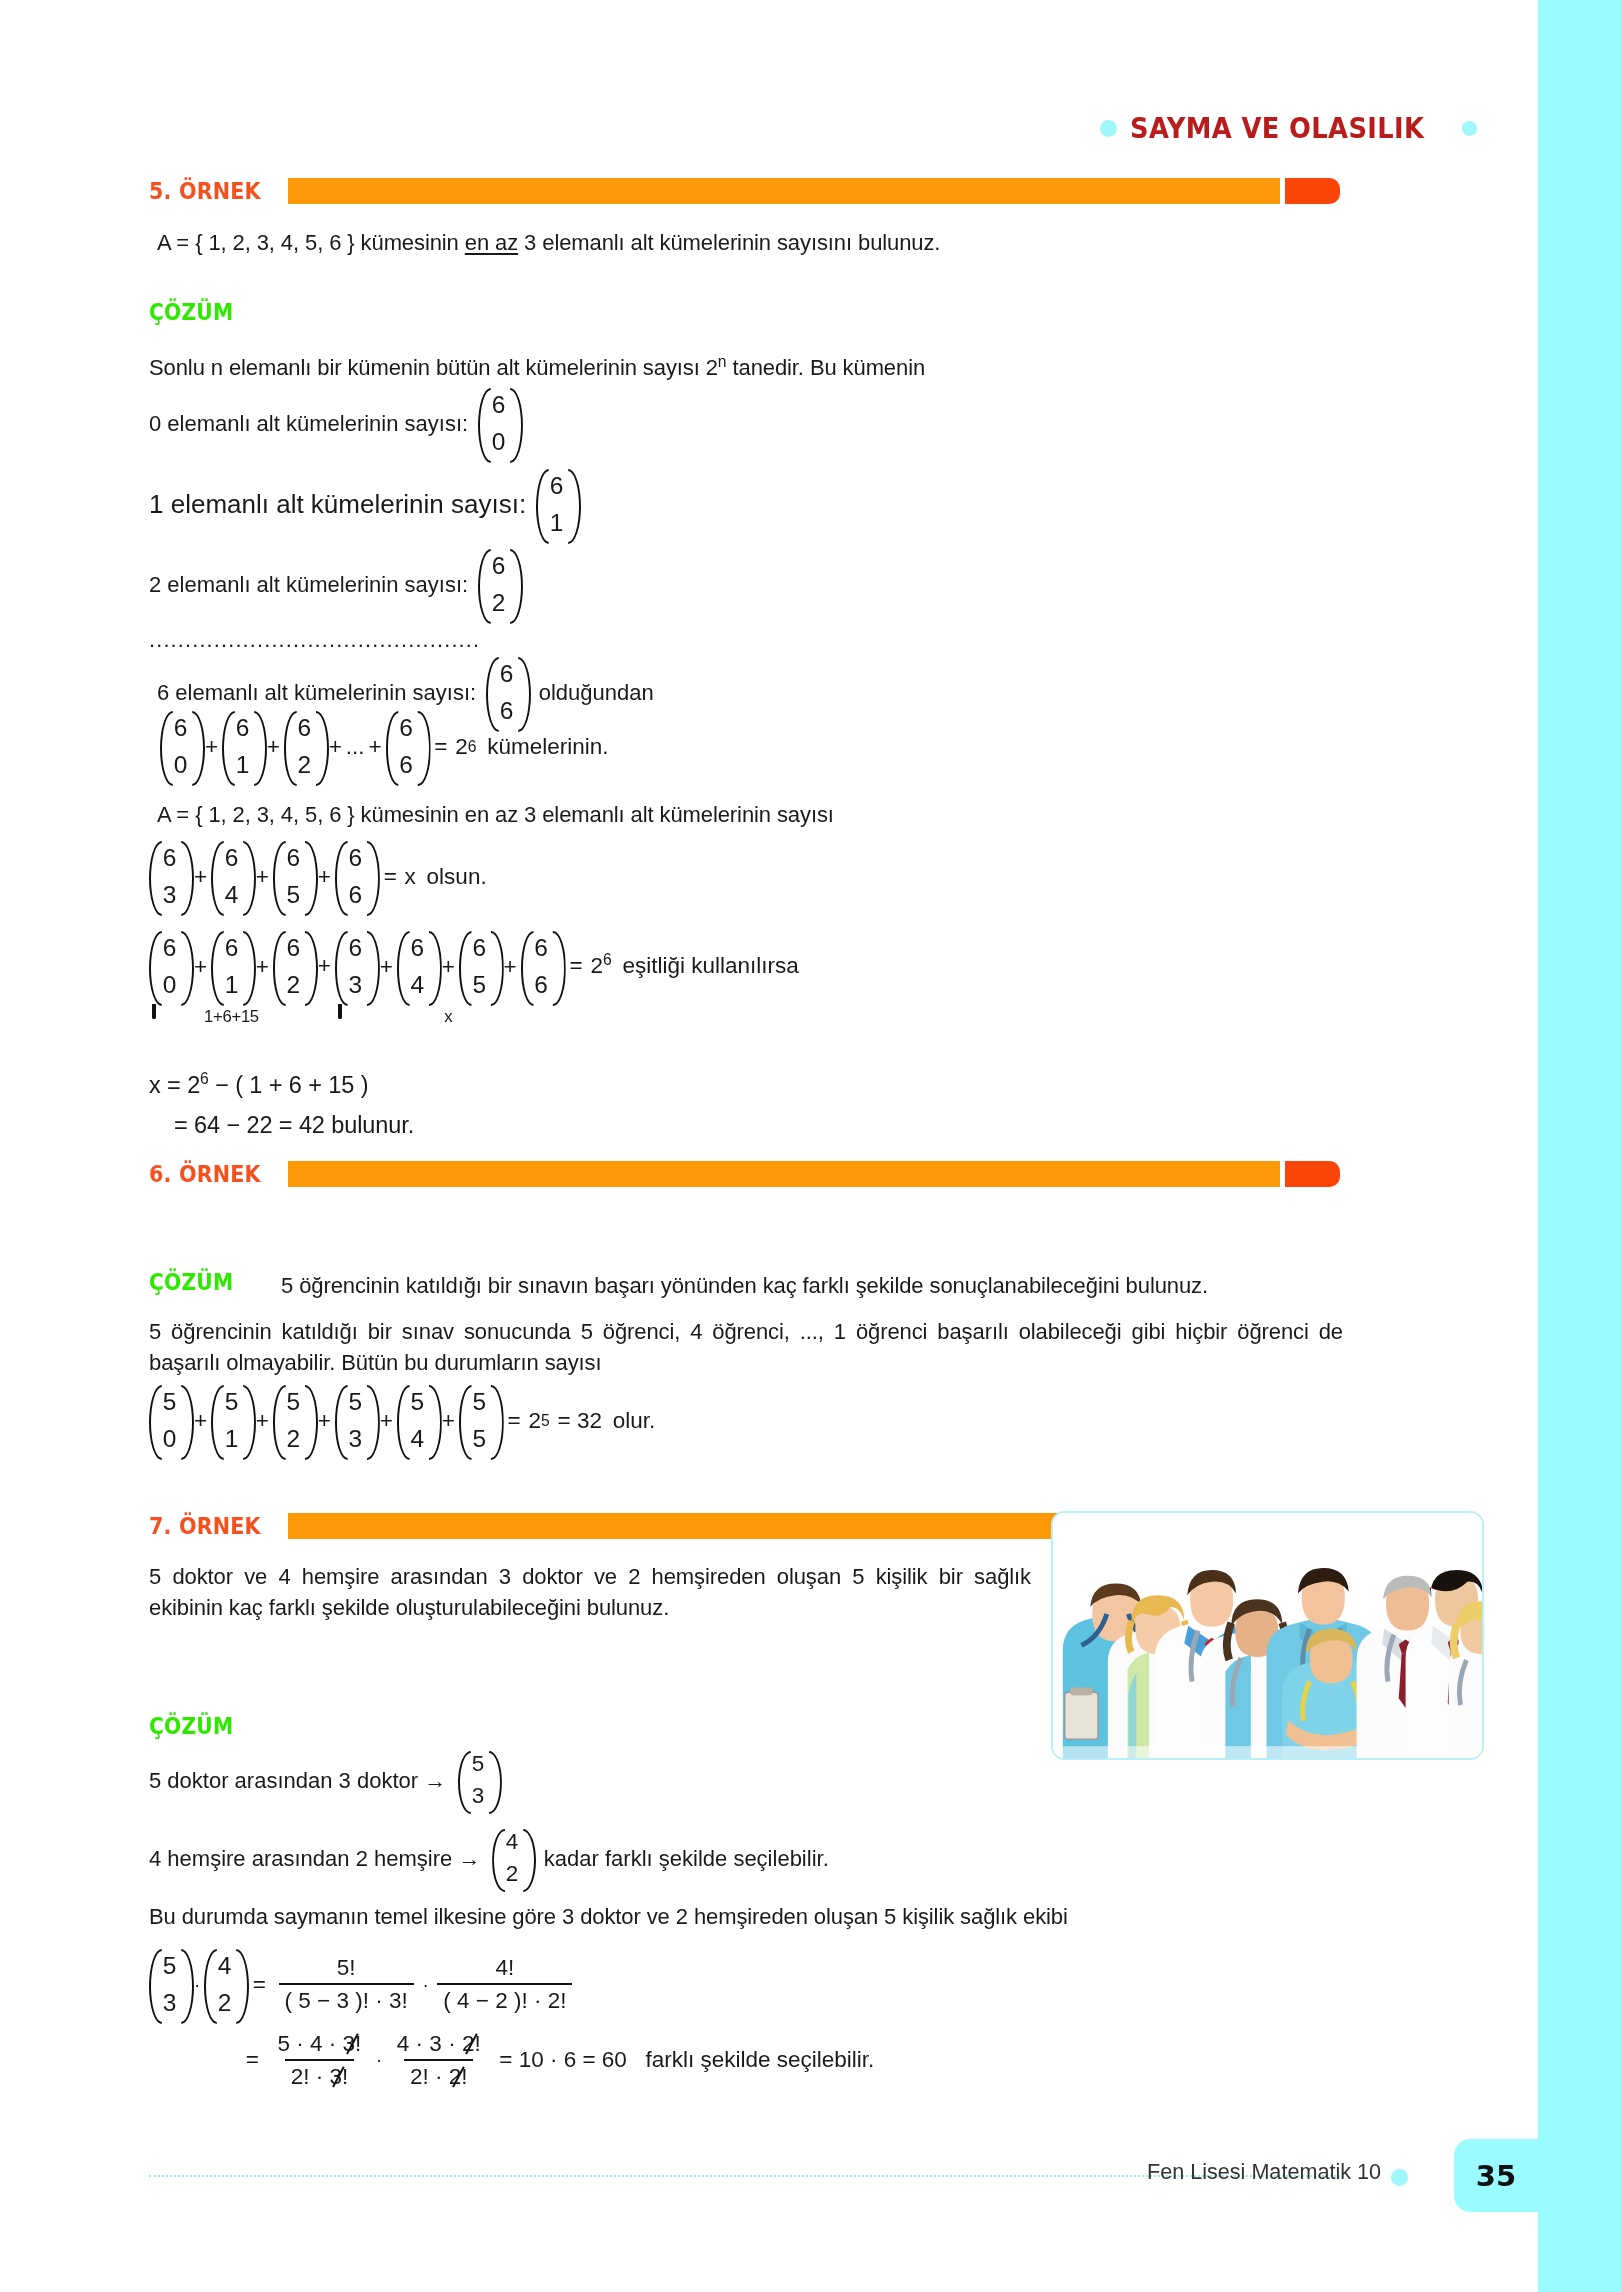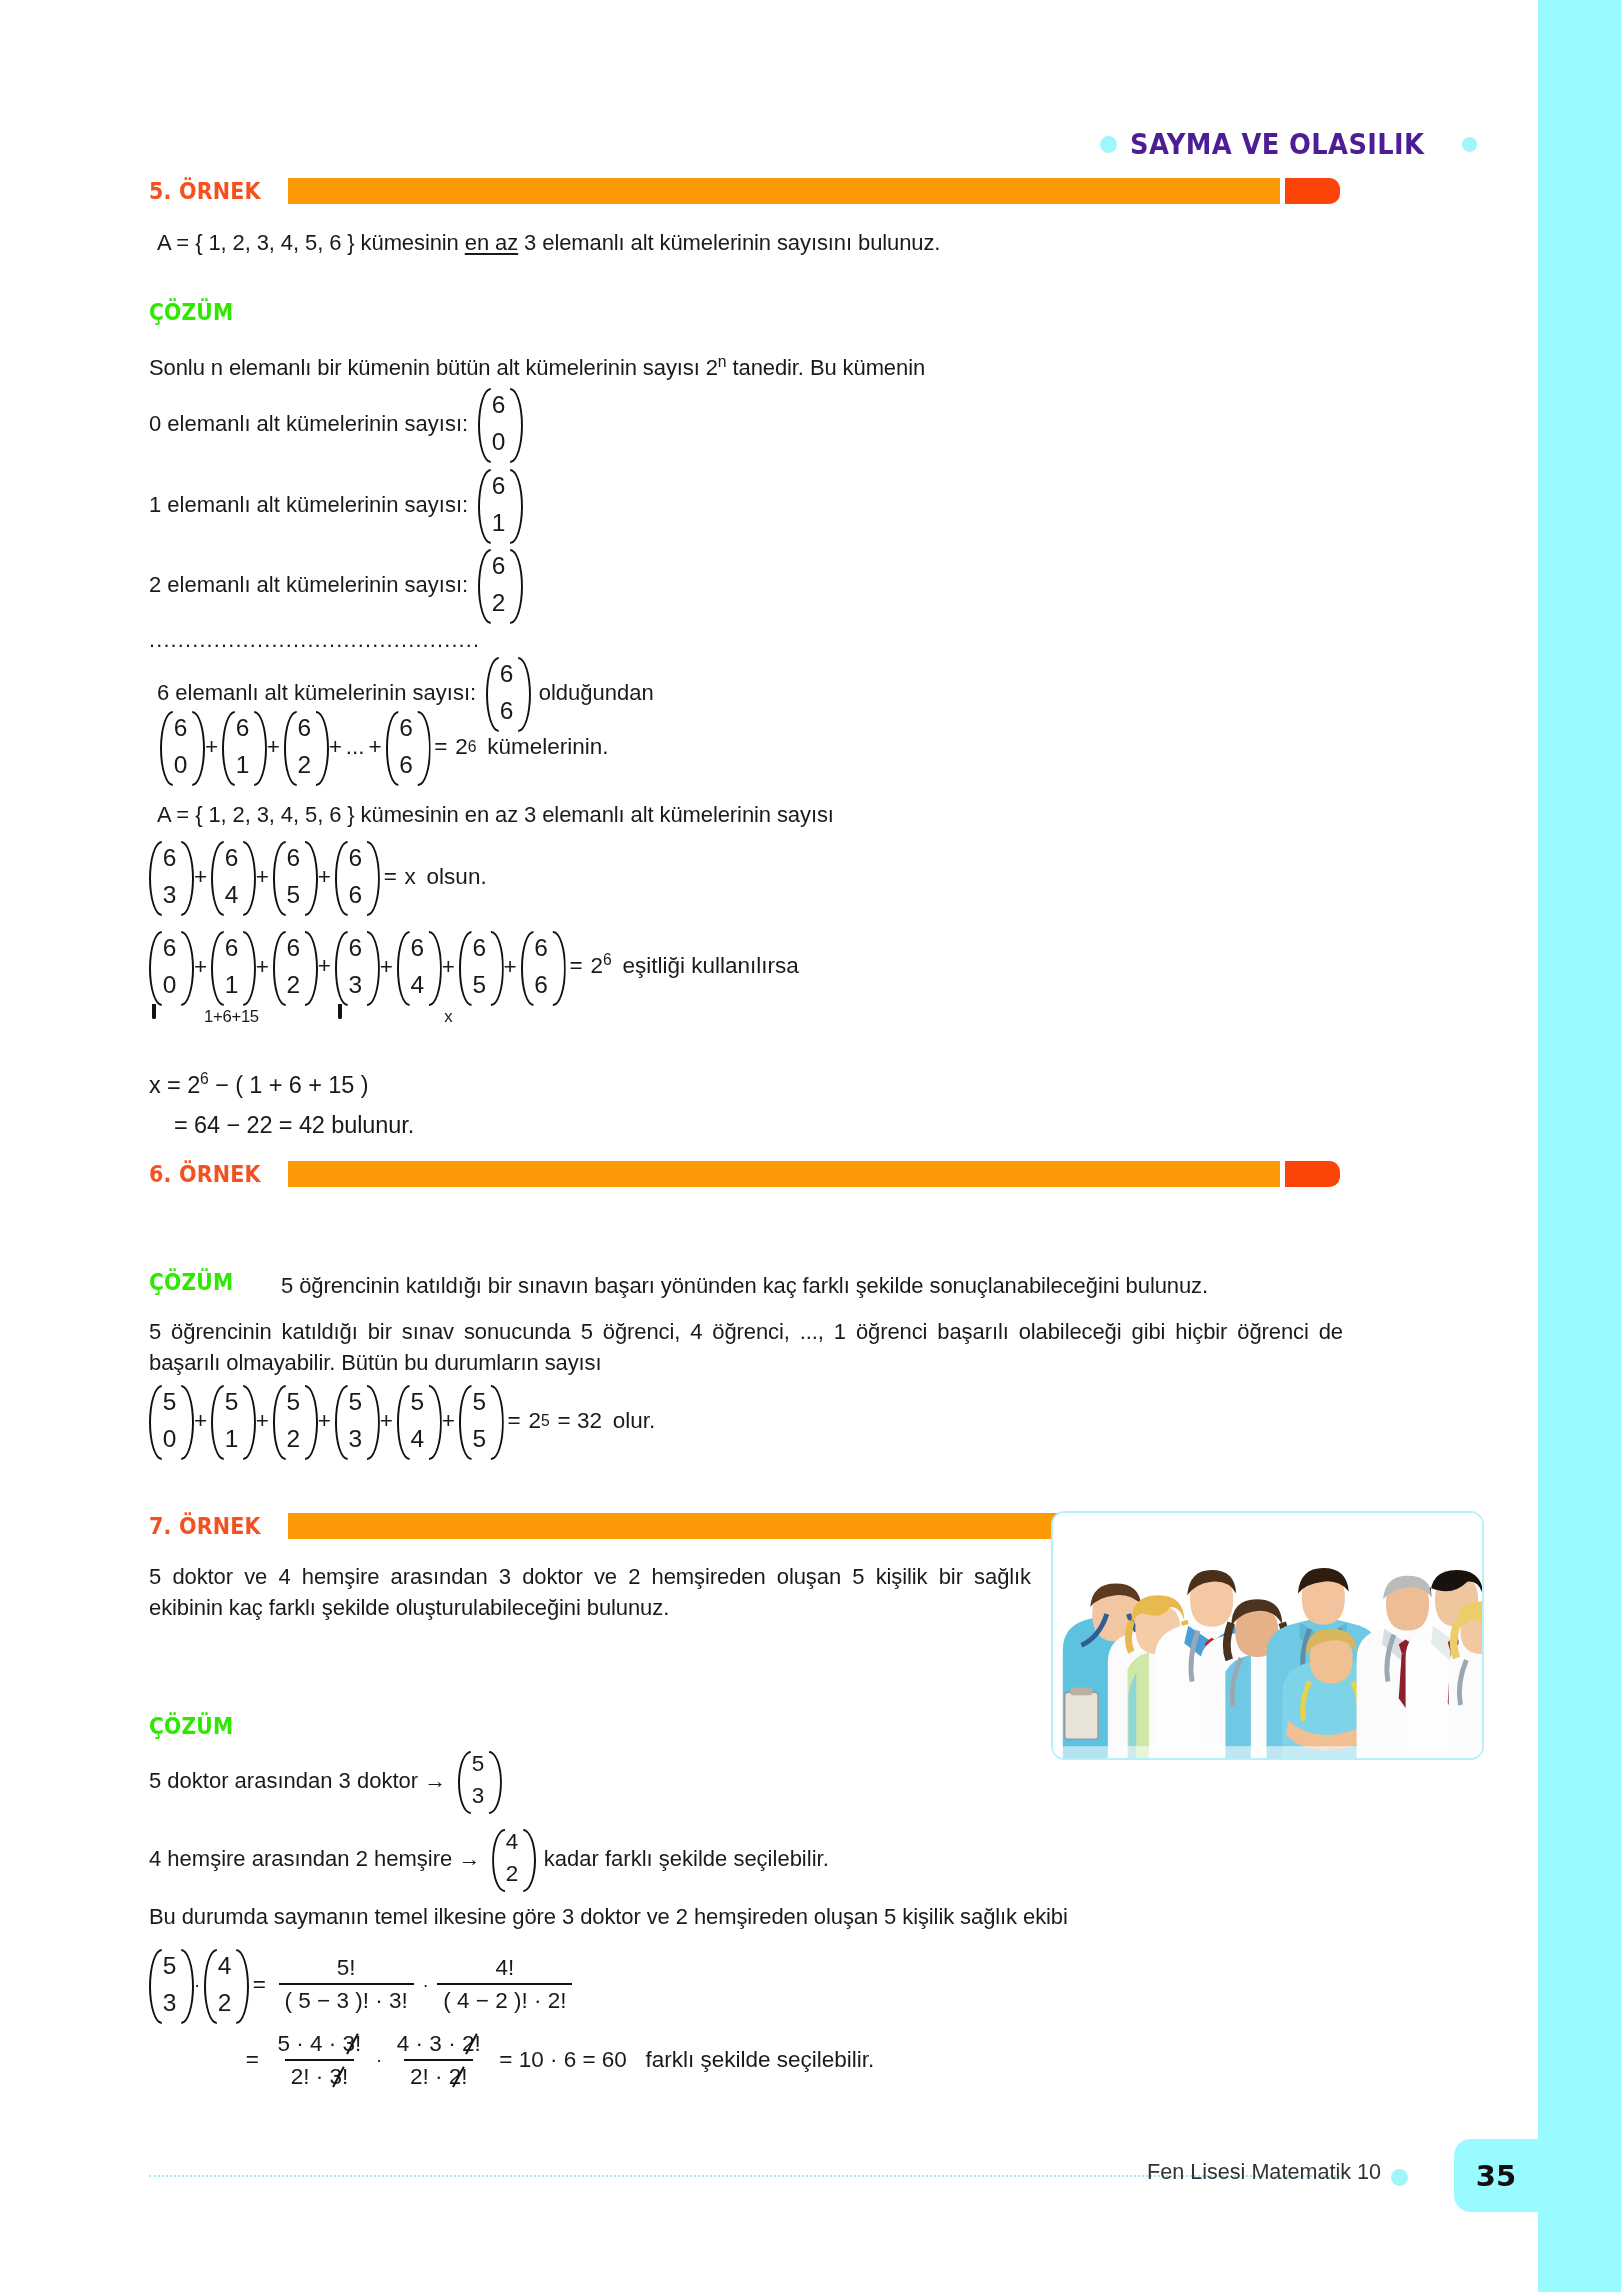--- a/index.html
+++ b/index.html
@@ -13,23 +13,23 @@
     position:absolute;top:0;right:0;width:83px;height:2293px;
     background:#99fbff;
   }
   .page{
     position:absolute;left:0;top:0;width:1538px;height:2293px;
     background:#ffffff;
   }
 
   
   .runhead{
-    position:absolute;right:61px;top:128px;
+    position:absolute;right:61px;top:112px;
     display:flex;align-items:center;gap:12.7px;
-    color:#4c1d95;font-weight:bold;font-size:28px;letter-spacing:0.4px;
+    color:#b91c1c;font-weight:bold;font-size:28px;letter-spacing:0.4px;
     font-family:"DejaVu Sans", sans-serif;
   }
   .runhead .dot{
     width:16.7px;height:16.7px;border-radius:50%;background:#9ff7fb;display:inline-block;
   }
   .runhead .dot.small{width:14.7px;height:14.7px;}
   .runhead .txt{transform:scaleX(.92);transform-origin:left center;}
 
   
   .ex-head{
@@ -187,21 +187,21 @@
       <span class="par"></span>
       <span class="nums">
           <span class="top">6</span>
           <span>0</span>
         </span>
       <span class="par r"></span>
     </span>
   </div>
 
   <div style="position:absolute;left:149px;top:469px;" class="mrow">
-    <span class="t" style="font-size:22px;">1 elemanlı alt kümelerinin sayısı:</span>
+    <span class="t" style="font-size:26px;">1 elemanlı alt kümelerinin sayısı:</span>
     <span class="binom" style="margin-left:9.8px;">
       <span class="par"></span>
       <span class="nums">
           <span class="top">6</span>
           <span>1</span>
         </span>
       <span class="par r"></span>
     </span>
   </div>
 

